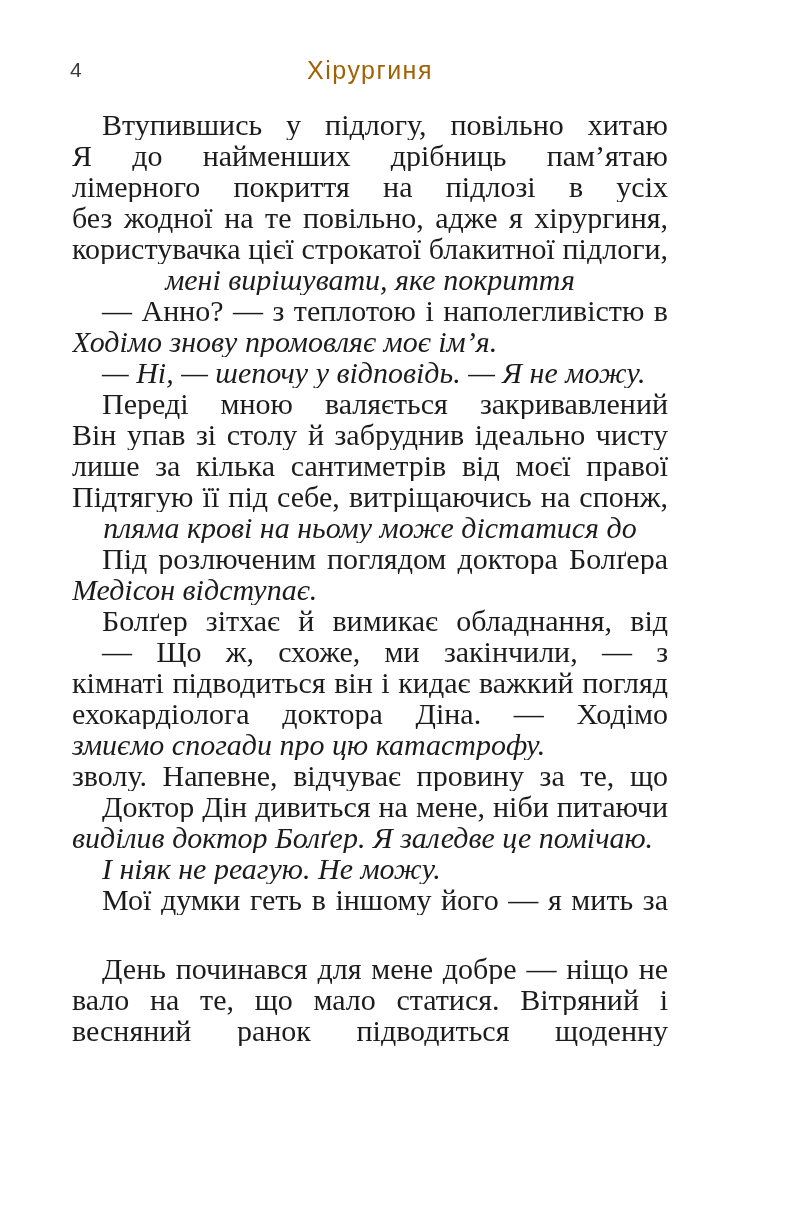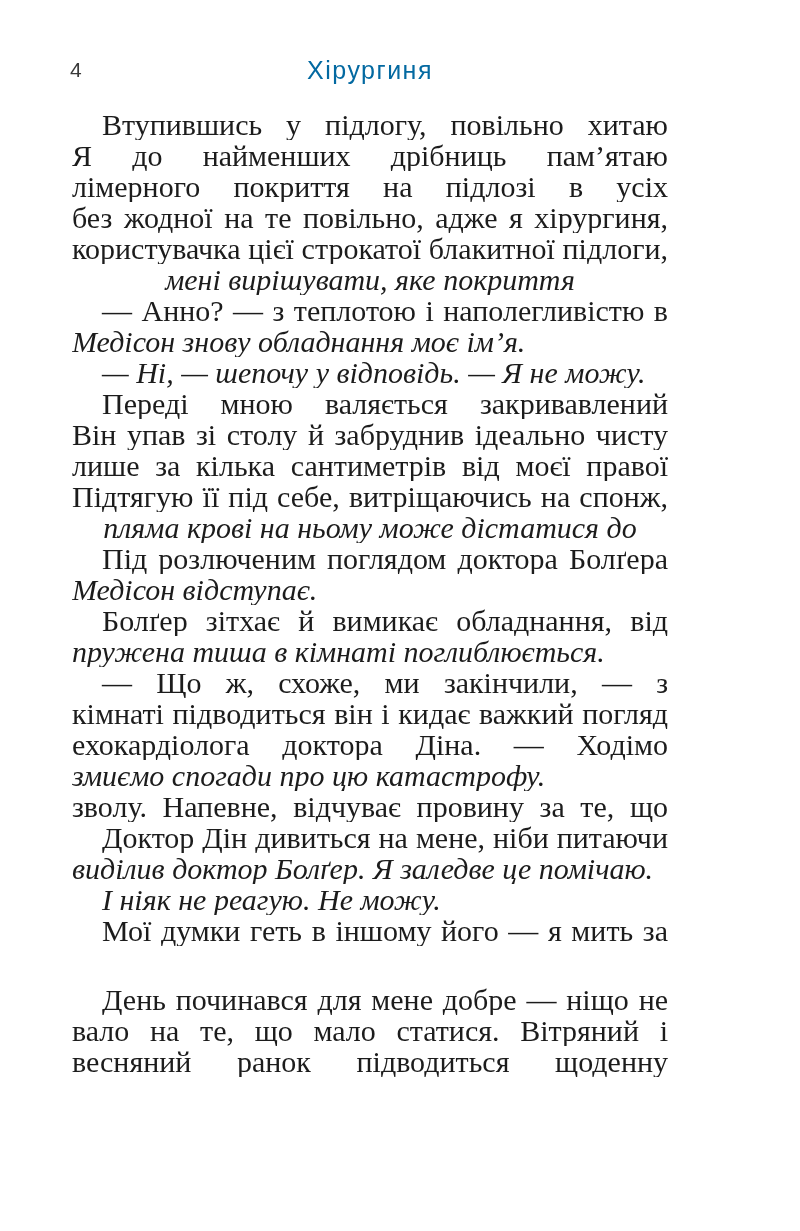--- a/index.html
+++ b/index.html
@@ -30,21 +30,21 @@
     position: absolute;
     left: 72px;
     top: 56px;
     width: 596px;
     text-align: center;
     font-family: "Liberation Sans", "DejaVu Sans", sans-serif;
     font-size: 25px;
     line-height: 28px;
     font-weight: 400;
     letter-spacing: 1.5px;
-    color: #0369a1;
+    color: #a16207;
   }
   .body-text {
     position: absolute;
     left: 72px;
     top: 109px;
     width: 596px;
     font-size: 30px;
     line-height: 31px;
     color: #1c1c1c;
   }
@@ -75,39 +75,38 @@
       <div class="para">
         <div class="line first">Втупившись у підлогу, повільно хитаю головою.</div>
         <div class="line">Я до найменших дрібниць пам’ятаю властивості по-</div>
         <div class="line">лімерного покриття на підлозі в усіх операційних.</div>
         <div class="line">без жодної на те повільно, адже я хірургиня, кінцева</div>
         <div class="line">користувачка цієї строкатої блакитної підлоги, і не</div>
         <div class="line end">мені вирішувати, яке покриття використовувати.</div>
       </div>
       <div class="para">
         <div class="line first">— Анно? — з теплотою і наполегливістю в голосі</div>
-        <div class="line end">Медісон знову обладнання моє ім’я.</div>
+        <div class="line end">Ходімо знову промовляє моє ім’я.</div>
       </div>
       <div class="para">
         <div class="line first end">— Ні, — шепочу у відповідь. — Я не можу.</div>
       </div>
       <div class="para">
         <div class="line first">Переді мною валяється закривавлений спонж.</div>
         <div class="line">Він упав зі столу й забруднив ідеально чисту підлогу</div>
         <div class="line">лише за кілька сантиметрів від моєї правої ступні.</div>
         <div class="line">Підтягую її під себе, витріщаючись на спонж, ніби</div>
         <div class="line end">пляма крові на ньому може дістатися до мене.</div>
       </div>
       <div class="para">
         <div class="line first">Під розлюченим поглядом доктора Болґера</div>
         <div class="line end">Медісон відступає.</div>
       </div>
       <div class="para">
         <div class="line first">Болґер зітхає й вимикає обладнання, від чого на-</div>
-        <div class="line end">пружена тиша в кімнаті поглиблюється.</div>
       </div>
       <div class="para">
         <div class="line first">— Що ж, схоже, ми закінчили, — з розчарованим</div>
         <div class="line">кімнаті підводиться він і кидає важкий погляд на</div>
         <div class="line">ехокардіолога доктора Діна. — Ходімо вип’ємо кави,</div>
         <div class="line end">змиємо спогади про цю катастрофу.</div>
       </div>
       <div class="para">
         <div class="line">зволу. Напевне, відчуває провину за те, що саме його</div>
         <div class="line first">Доктор Дін дивиться на мене, ніби питаючи до-</div>

